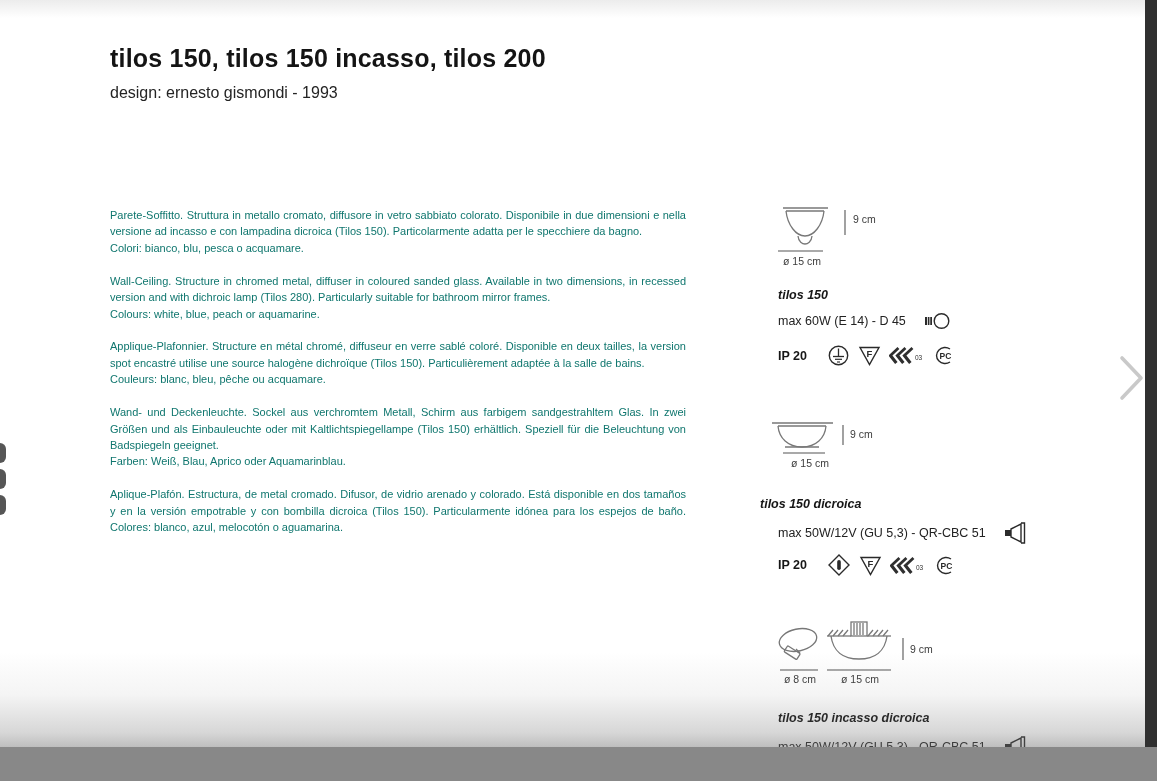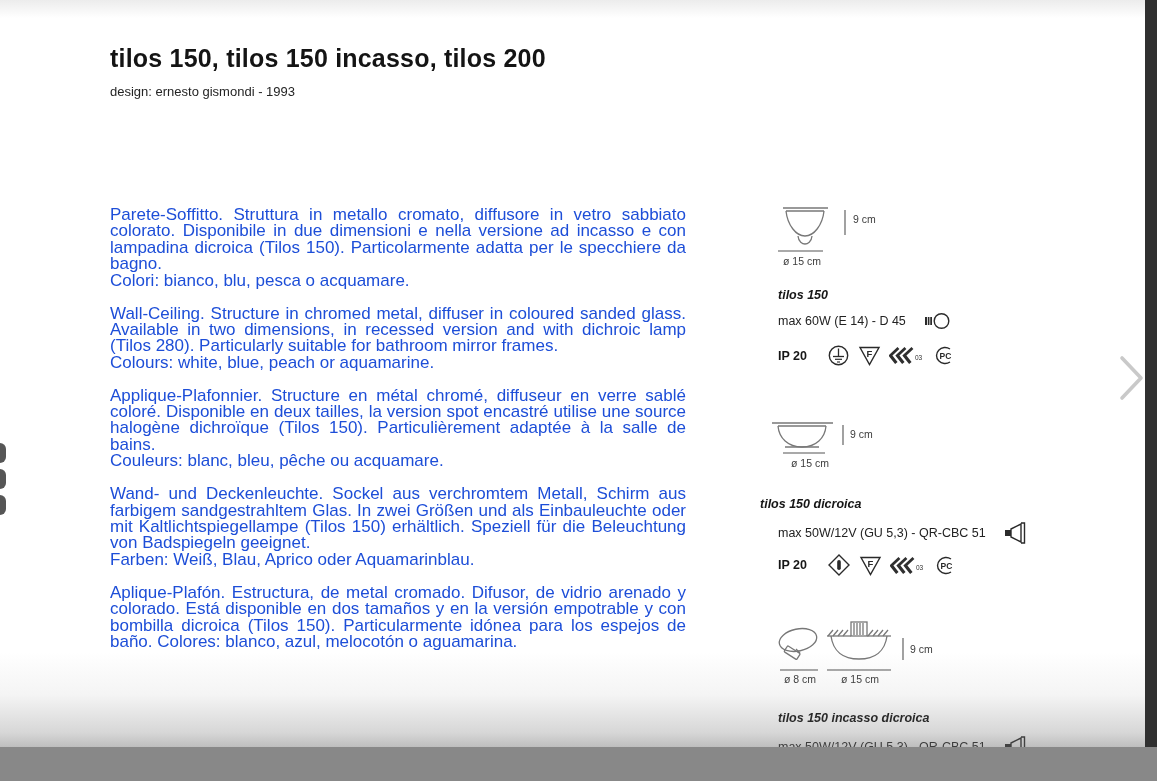--- a/index.html
+++ b/index.html
@@ -17,25 +17,25 @@
   .bottom-fade {
     position:absolute; bottom:0; left:0; right:12px; height:95px;
     background:linear-gradient(rgba(120,120,120,0), rgba(120,120,120,0.08) 45%, rgba(110,110,110,0.28) 85%, rgba(100,100,100,0.42) 100%);
     pointer-events:none;
   }
   
   .page-title {
     position:absolute; left:110px; top:44px;
     font-size:25px; font-weight:bold; letter-spacing:0.2px; color:#141414;
   }
-  .designer { position:absolute; left:110px; top:84px; font-size:13px; color:#242424; }
+  .designer { position:absolute; left:110px; top:84px; font-size:16px; color:#242424; }
   .descriptions { position:absolute; left:110px; top:207px; width:576px; }
   .desc {
-    font-size:17px; line-height:16.4px; text-align:justify;
-    margin:0 0 16.5px 0; color:#1d4ed8;
+    font-size:11px; line-height:16.4px; text-align:justify;
+    margin:0 0 16.5px 0; color:#0f766e;
   }
   .colors-line { display:block; text-align:left; }
   
   .diagram { position:absolute; }
   .diagram line, .diagram path, .diagram ellipse, .diagram rect { stroke:#777; fill:none; stroke-width:1.3; }
   .diagram .dim { stroke:#555; stroke-width:1.1; }
   .diagram text { fill:#3c3c3c; font-size:10.5px; font-family:"Liberation Sans","DejaVu Sans",sans-serif; }
   .prod-name { position:absolute; font-size:12.5px; font-weight:bold; color:#161616;font-style:italic; }
   .spec-row { position:absolute; display:flex; align-items:center; font-size:12.5px; color:#222; }
   .spec-row .lamp-ic { margin-left:18px; display:inline-flex; }

